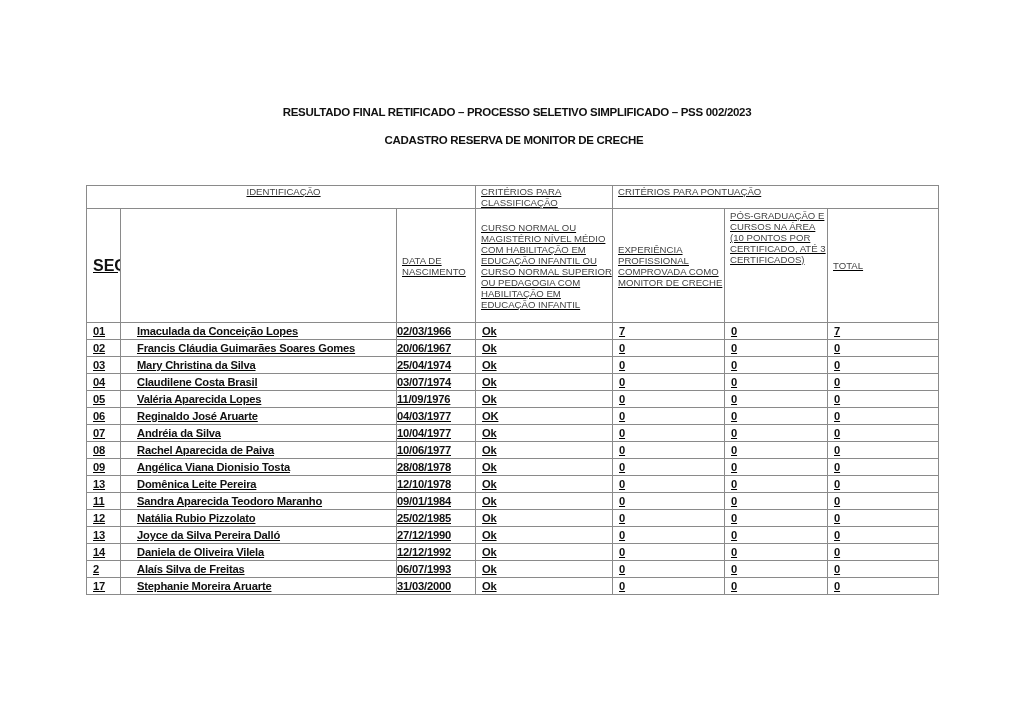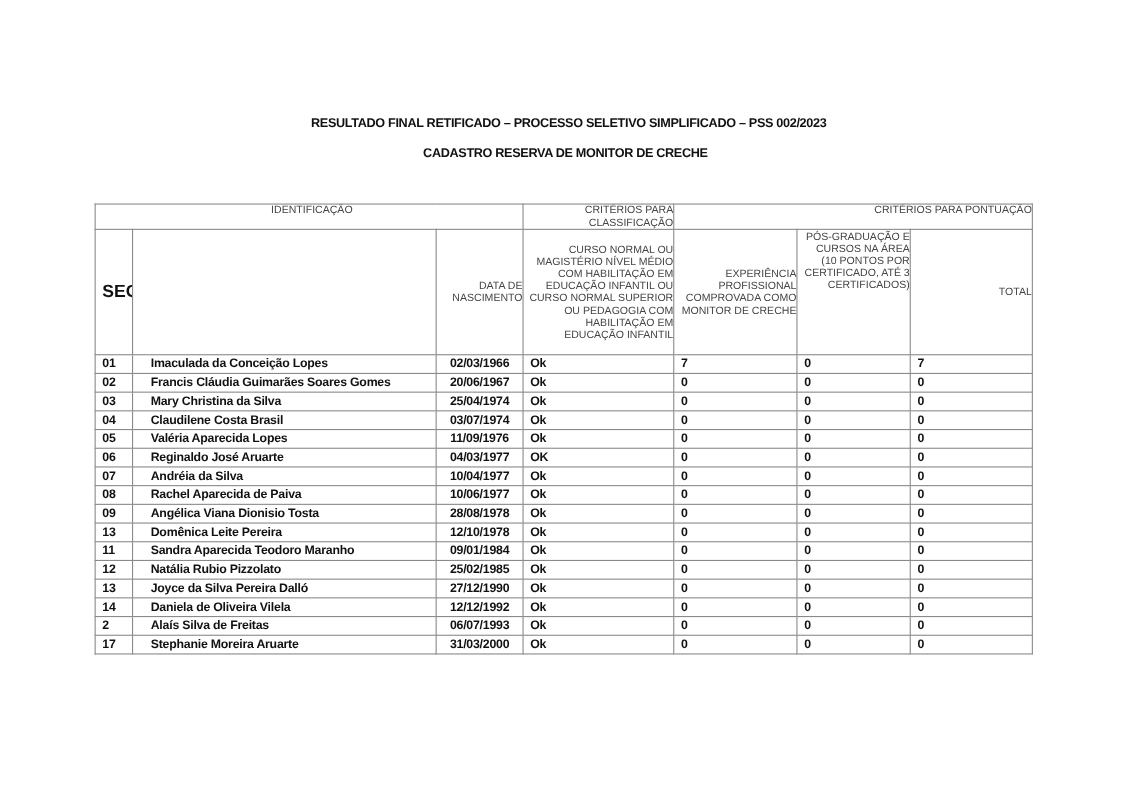--- a/index.html
+++ b/index.html
@@ -28,35 +28,36 @@
     #title-main { top: 106px; left: 5px; }
     #title-sub { top: 134px; left: 2px; }
 
     table.result {
       position: absolute;
       left: 86px;
       top: 185px;
       width: 852px;
       border-collapse: collapse;
       table-layout: fixed;
+      text-decoration: underline;
     }
     table.result td, table.result th {
       border: 1px solid #8a8a8a;
       padding: 0 0 0 5px;
       vertical-align: middle;
       overflow: hidden;
       white-space: nowrap;
     }
     .hdr {
       font-family: "Liberation Sans", sans-serif;
       font-weight: normal;
       font-size: 9.6px;
       line-height: 11px;
       color: #444;
-      text-align: right;
+      text-align: left;
       white-space: normal !important;
     }
     .hdr.center { text-align: center; }
     .hdr.top { vertical-align: top !important; }
     tr.h1 { height: 22px; }
     tr.h2 { height: 114px; }
     .seq-hdr {
       font-family: "Liberation Sans", sans-serif;
       font-weight: bold;
       font-size: 16px;
@@ -68,21 +69,21 @@
     tr.row td {
       font-family: "Liberation Sans", sans-serif;
       font-weight: bold;
       font-size: 11.2px;
       letter-spacing: -0.2px;
       color: #111;
       line-height: 16px;
     }
     tr.row td.seq { padding-left: 6px; }
     tr.row td.name { padding-left: 16px; }
-    tr.row td.date { text-align: center; padding-left: 0; margin-left: 20px; }
+    tr.row td.date { text-align: left; padding-left: 0; margin-left: 20px; }
     tr.row td.num { padding-left: 6px; }
   </style>
 </head>
 <body>
 
 <div id="title-main" class="title">RESULTADO FINAL RETIFICADO – PROCESSO SELETIVO SIMPLIFICADO – PSS 002/2023</div>
 <div id="title-sub" class="title">CADASTRO RESERVA DE MONITOR DE CRECHE</div>
 
 <table class="result">
   <colgroup>

